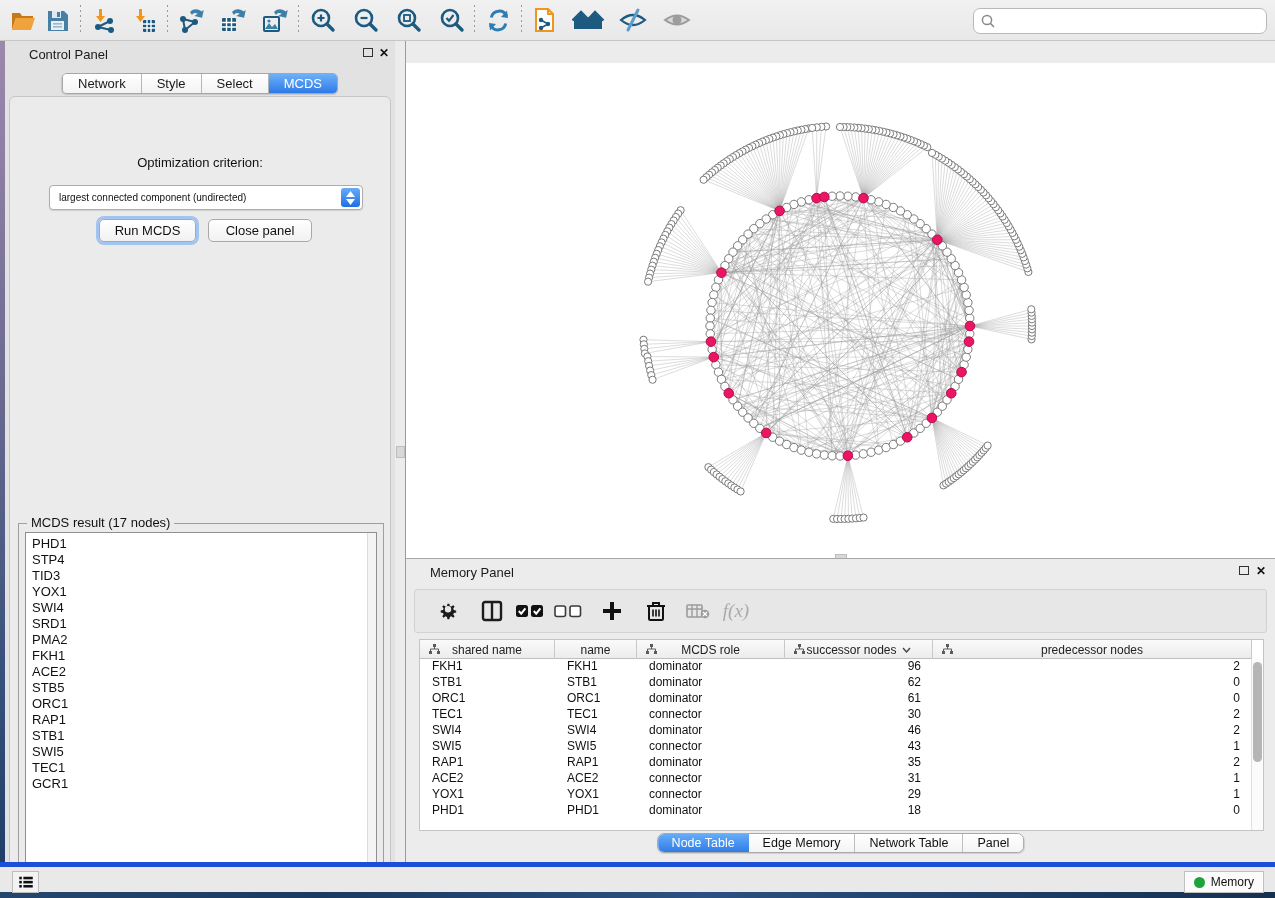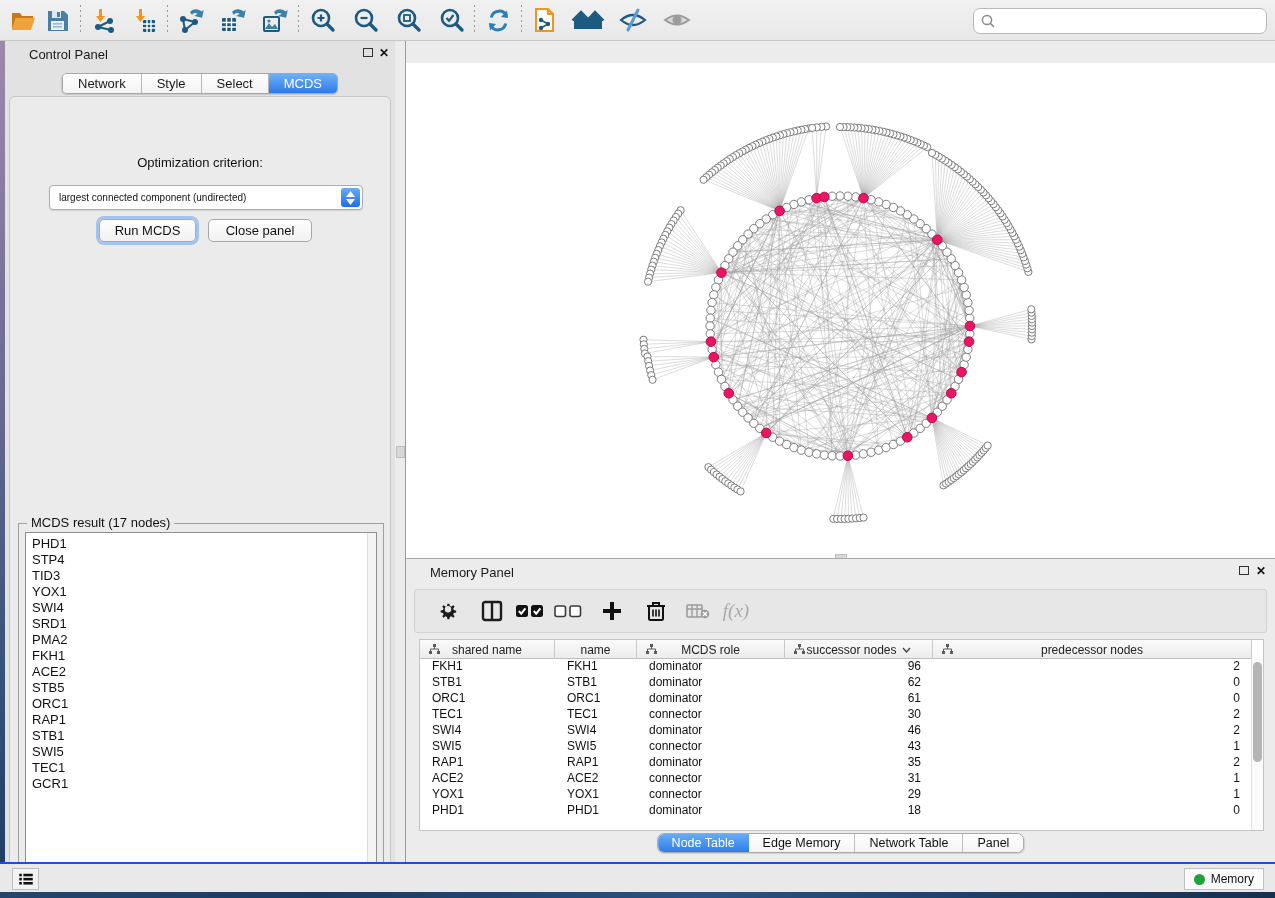--- a/index.html
+++ b/index.html
@@ -108,21 +108,21 @@
   #tp-tabs { position:absolute; left:50%; transform:translateX(-50%); bottom:9px; height:20px;
     display:inline-flex; border:1px solid #a8a8a8; border-radius:7px; overflow:hidden;
     background:#fff; box-shadow:0 1px 1px rgba(0,0,0,.12); }
   .seg2 { padding:0 14px; font-size:12.5px; color:#111; display:flex; align-items:center;
     background:linear-gradient(#ffffff,#f4f4f4); border-right:1px solid #b9b9b9; }
   .seg2:last-child { border-right:none; }
   .seg2.sel { background:linear-gradient(#66acf7,#2f7ce8); color:#fff; border-right:none; }
 
   
   #status-bar { position:absolute; left:0; top:862px; width:1275px; height:30px;
-    background:#e9e9e9; border-top:2px solid #1d4ed8; }
+    background:#e9e9e9; border-top:5px solid #1d4ed8; }
   #list-btn { position:absolute; left:12px; top:4px; width:27px; height:22px;
     background:#f3f3f3; border:1px solid #bdbdbd; display:flex; align-items:center; justify-content:center; }
   #memory-btn { position:absolute; right:11px; top:4px; height:22px; padding:0 9px;
     background:#fbfbfb; border:1px solid #c0c0c0; display:flex; align-items:center; gap:6px;
     font-size:12px; color:#111; }
   #memory-dot { width:11px; height:11px; border-radius:50%; background:#1ea33b; }
   .fx { font-family:"Liberation Serif",serif; font-style:italic; font-size:19px; color:#a9a9a9; }
 </style>
 </head>
 <body>

